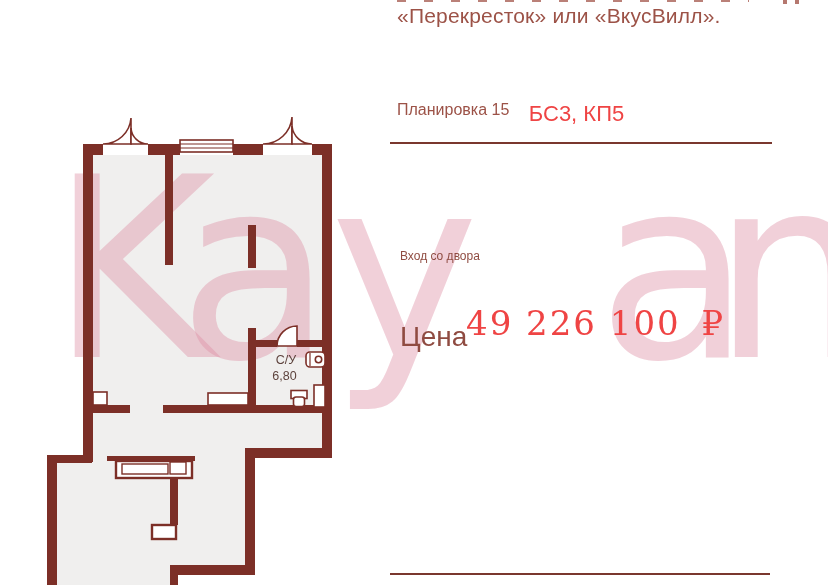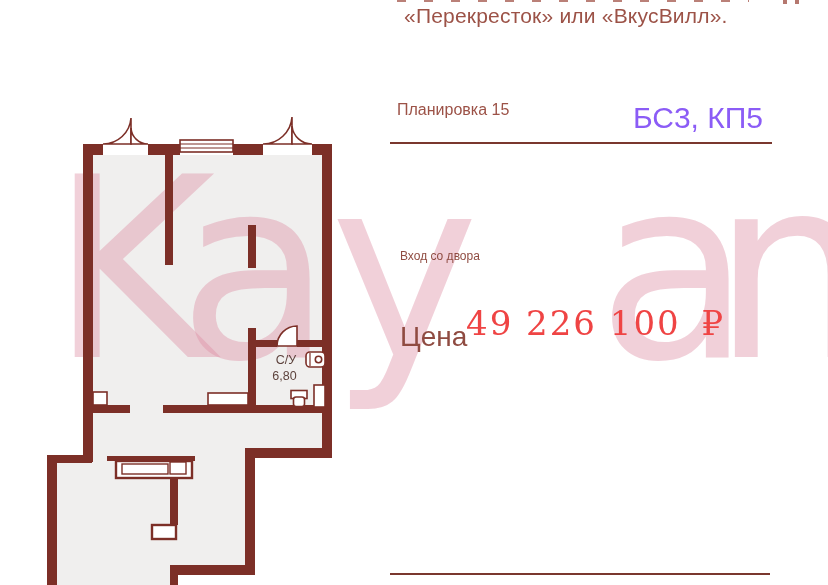--- a/index.html
+++ b/index.html
@@ -9,24 +9,24 @@
   }
   
   .layer{position:absolute;left:0;top:0;}
   
   .top-frag{position:absolute;left:397px;top:0;width:352px;height:2px;
     background:repeating-linear-gradient(90deg,#a3564b 0 9px,transparent 9px 27px);
     opacity:.75;}
   .top-frag-b{position:absolute;top:0;width:4px;height:4px;background:#a3564b;opacity:.8;}
   
   .intro{position:absolute;left:397px;top:4px;font-size:21px;line-height:24px;
-    color:#9c5247;letter-spacing:.2px;margin-left:7px;}
+    color:#9c5247;letter-spacing:.2px;}
   .plan-name{position:absolute;left:397px;top:101px;font-size:16px;color:#9c5247;}
-  .block-name{position:absolute;left:390px;top:101px;width:373px;text-align:right;
-    font-size:30px;color:#8b5cf6;}
+  .block-name{position:absolute;left:390px;top:101px;width:373px;text-align:center;
+    font-size:22px;color:#ef4444;}
   .rule{position:absolute;background:#7a372e;height:2px;}
   .rule-top{left:390px;top:142px;width:382px;}
   .rule-bottom{left:390px;top:573px;width:380px;}
   .area-line{position:absolute;left:398px;top:183px;
     font-family:"DejaVu Serif",serif;font-size:38px;font-weight:400;
     color:#8a4d42;letter-spacing:2px;white-space:nowrap;}
   .area-line sup{font-size:19px;letter-spacing:0;}
   .entrance{position:absolute;left:400px;top:245px;font-size:12px;line-height:22px;
     color:#8f4b41;}
   .price-label{position:absolute;left:400px;top:321px;font-size:28px;color:#8f4b41;}

